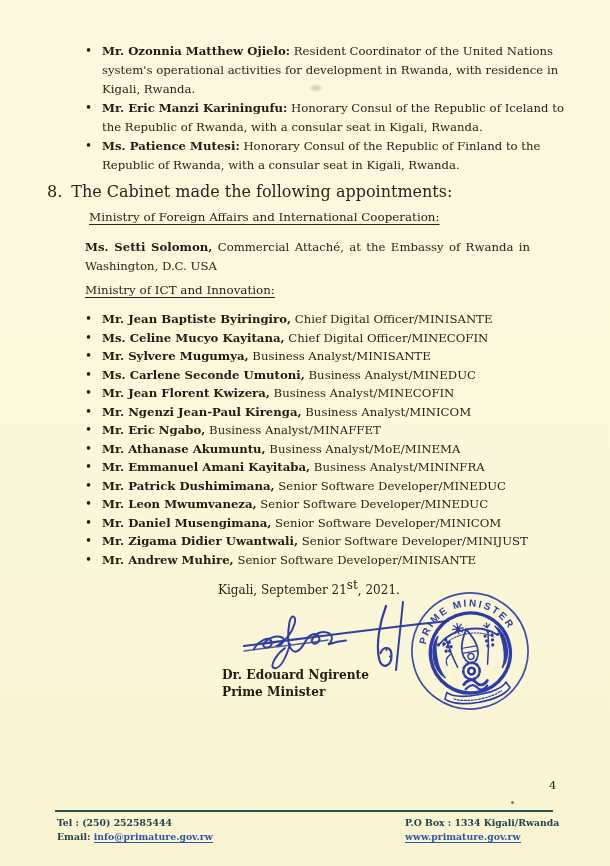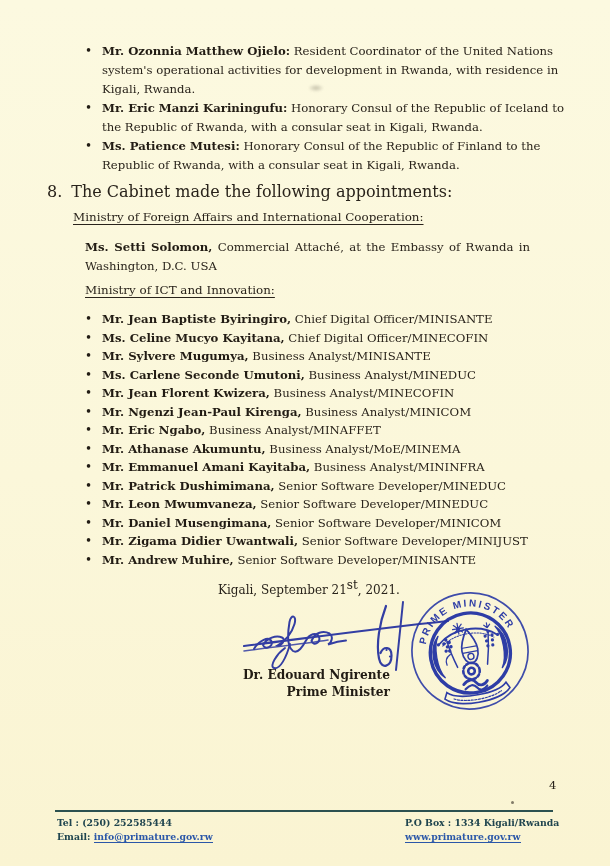--- a/index.html
+++ b/index.html
@@ -13,27 +13,27 @@
   
   .row{display:flex;align-items:flex-start;}
   .bullet{flex:none;width:17px;font-size:12px;line-height:inherit;color:#221c14;}
   .itext{flex:1;min-width:0;}
   .jl{text-align:justify;text-align-last:justify;white-space:nowrap;}
   
   .consular{left:85px;top:42px;width:445px;font-size:11.7px;line-height:19px;}
   .cabinet-line{left:47px;top:182px;font-size:16px;line-height:19px;}
   .cabinet-line .intro{margin-left:9px;}
   .ministry{font-size:11.9px;text-decoration:underline;text-underline-offset:2.5px;text-decoration-thickness:1.1px;}
-  .ministry1{left:73px;top:210px;}
+  .ministry1{left:89px;top:210px;}
   .ministry2{left:85px;top:283px;}
   .appointee{left:85px;top:238px;width:445px;font-size:11.7px;line-height:19px;}
   .ictlist{left:85px;top:310px;width:470px;font-size:11.7px;line-height:18.5px;}
   .dateline{left:218px;top:578px;font-size:12px;}
   .dateline sup{font-size:12px;}
-  .signatory{left:222px;top:667px;width:168px;text-align:right;font-weight:700;
+  .signatory{left:222px;top:667px;width:168px;text-align:left;font-weight:700;
              font-size:12.2px;line-height:17px;color:#221c14;}
   .pagenum{left:549px;top:778px;font-size:11.5px;}
   
   .rule{left:55px;top:810px;width:498px;height:2px;background:#2c5150;}
   .fcol{top:816px;font-size:9.3px;font-weight:700;line-height:13.5px;color:#20454f;}
   .fleft{left:57px;}
   .fright{left:405px;}
   .lnk{color:#2b57a8;border-bottom:1.2px solid #2b57a8;cursor:pointer;}
   
   .smudge{left:308px;top:84px;width:16px;height:8px;border-radius:50%;

